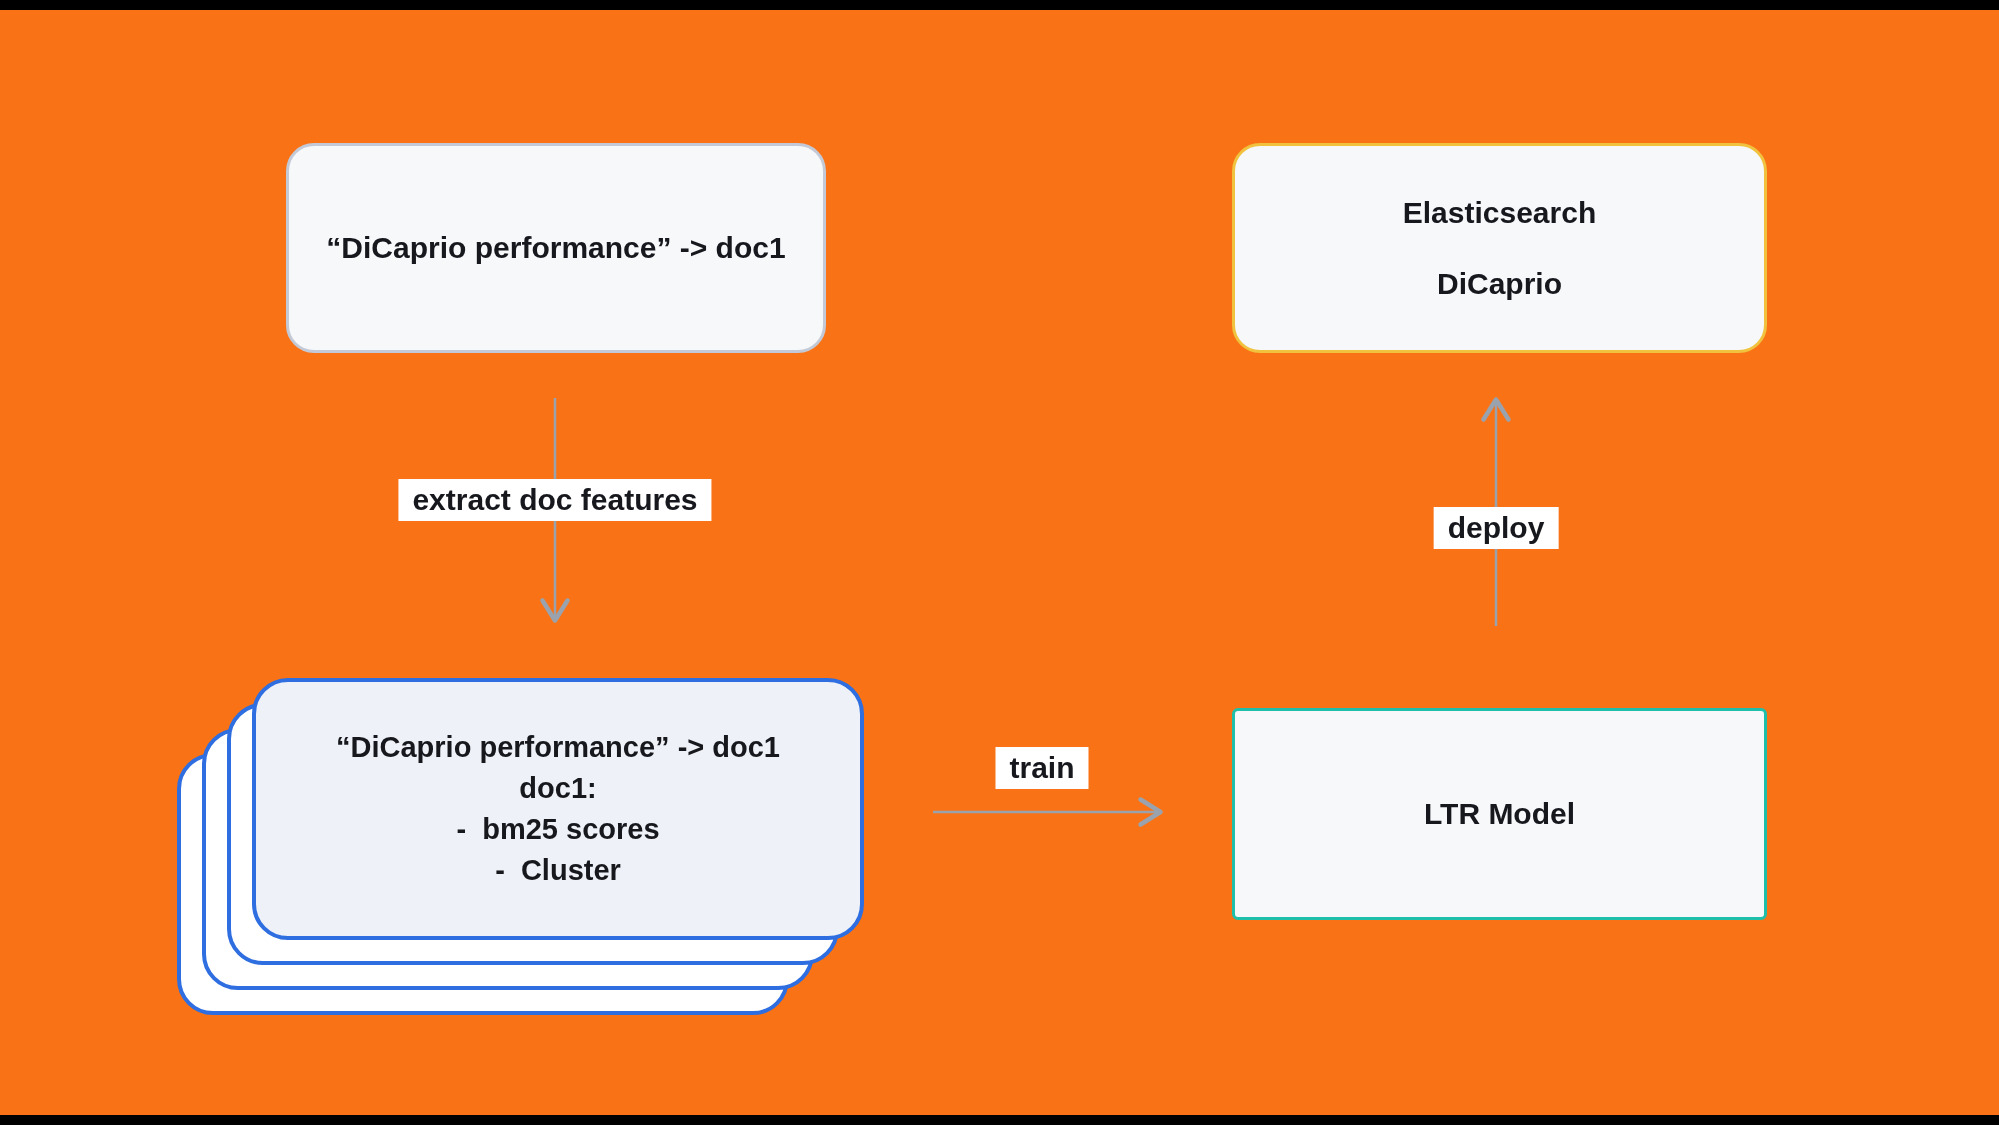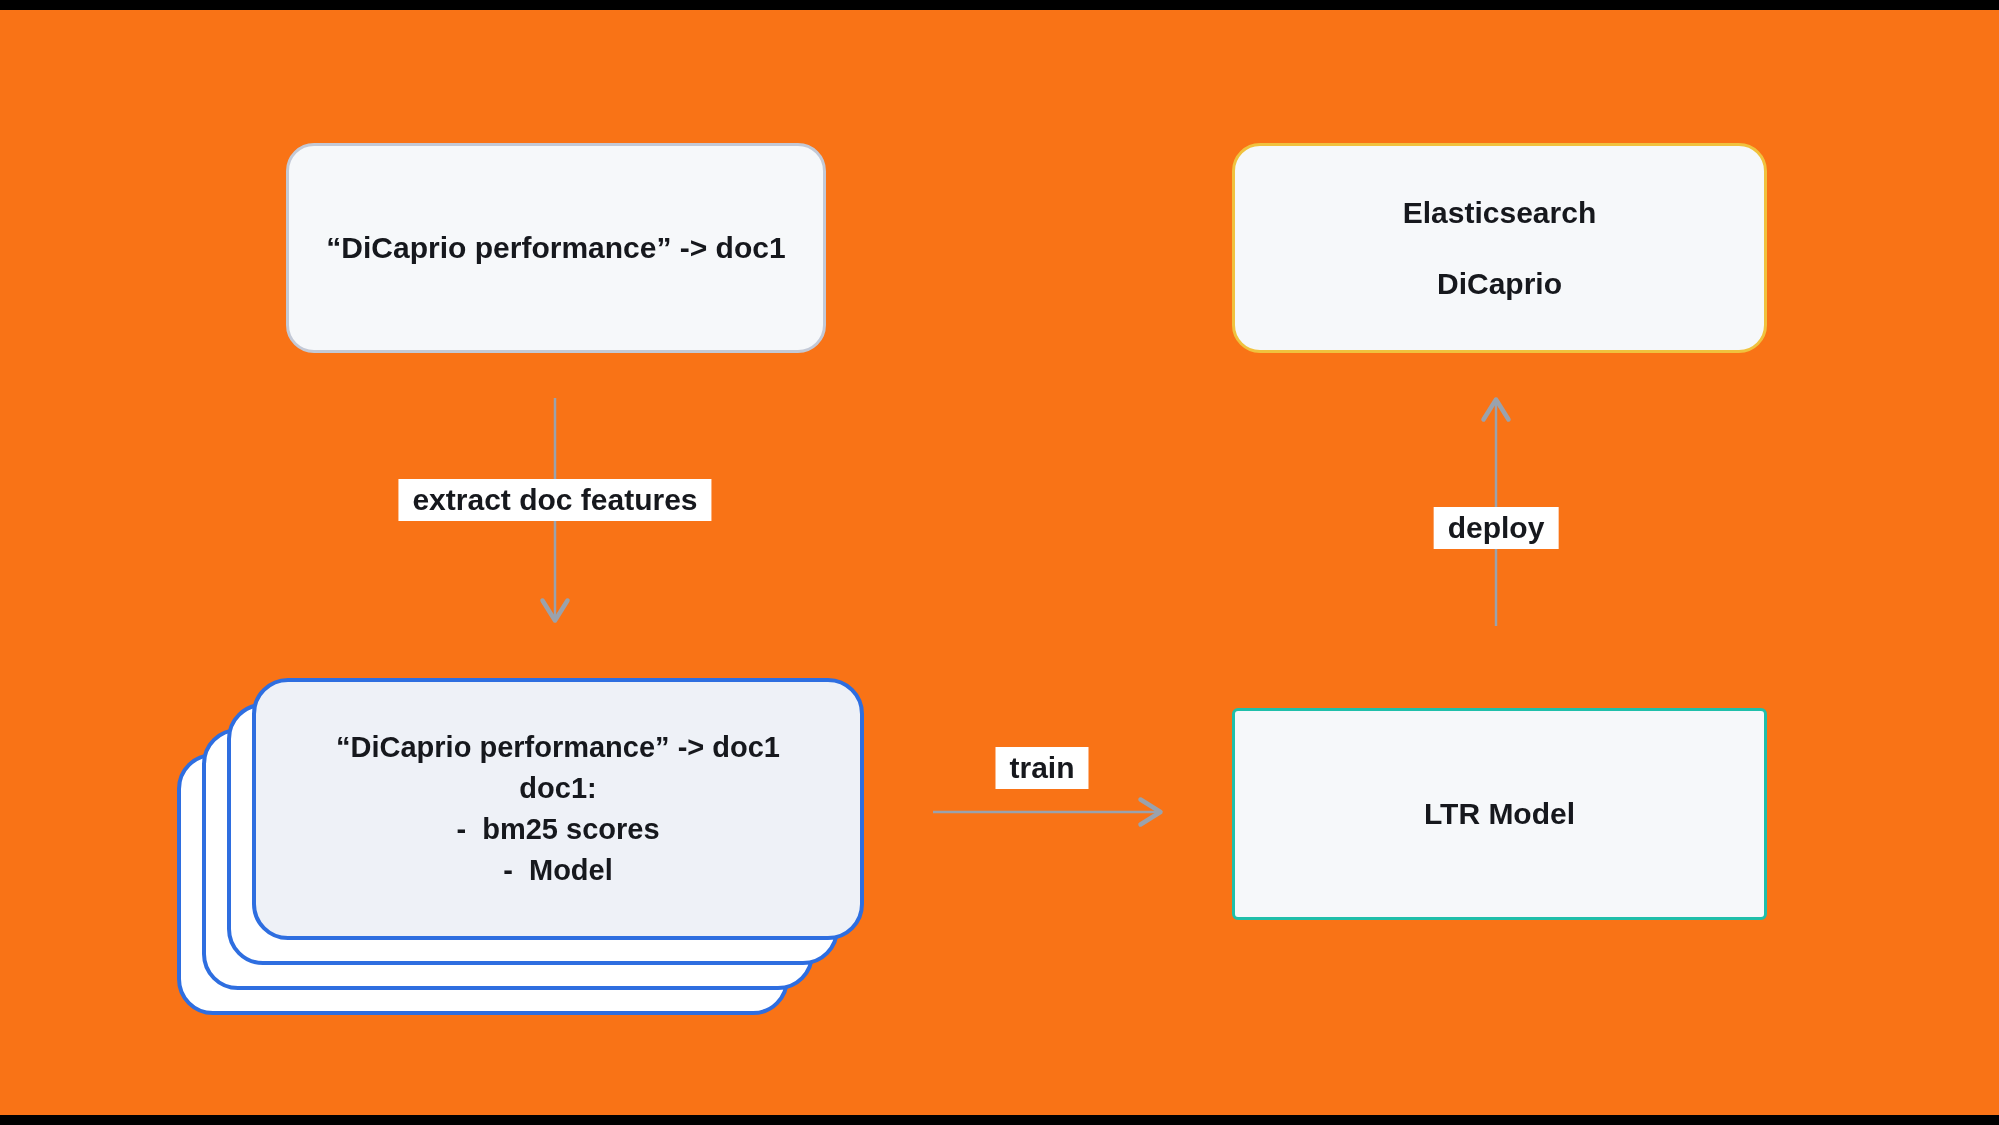--- a/index.html
+++ b/index.html
@@ -105,21 +105,21 @@
 
   <div class="arrow-label extract-label">extract doc features</div>
 
   <div class="stack-layer layer-3"></div>
   <div class="stack-layer layer-2"></div>
   <div class="stack-layer layer-1"></div>
   <div class="features-card">
     <div class="card-line">“DiCaprio performance” -&gt; doc1</div>
     <div class="card-line">doc1:</div>
     <div class="card-line">-  bm25 scores</div>
-    <div class="card-line">-  Model</div>
+    <div class="card-line">-  Cluster</div>
   </div>
 
   <div class="arrow-label train-label">train</div>
 
   <div class="node ltr-box">
     <span>LTR Model</span>
   </div>
 
   <div class="arrow-label deploy-label">deploy</div>
 

